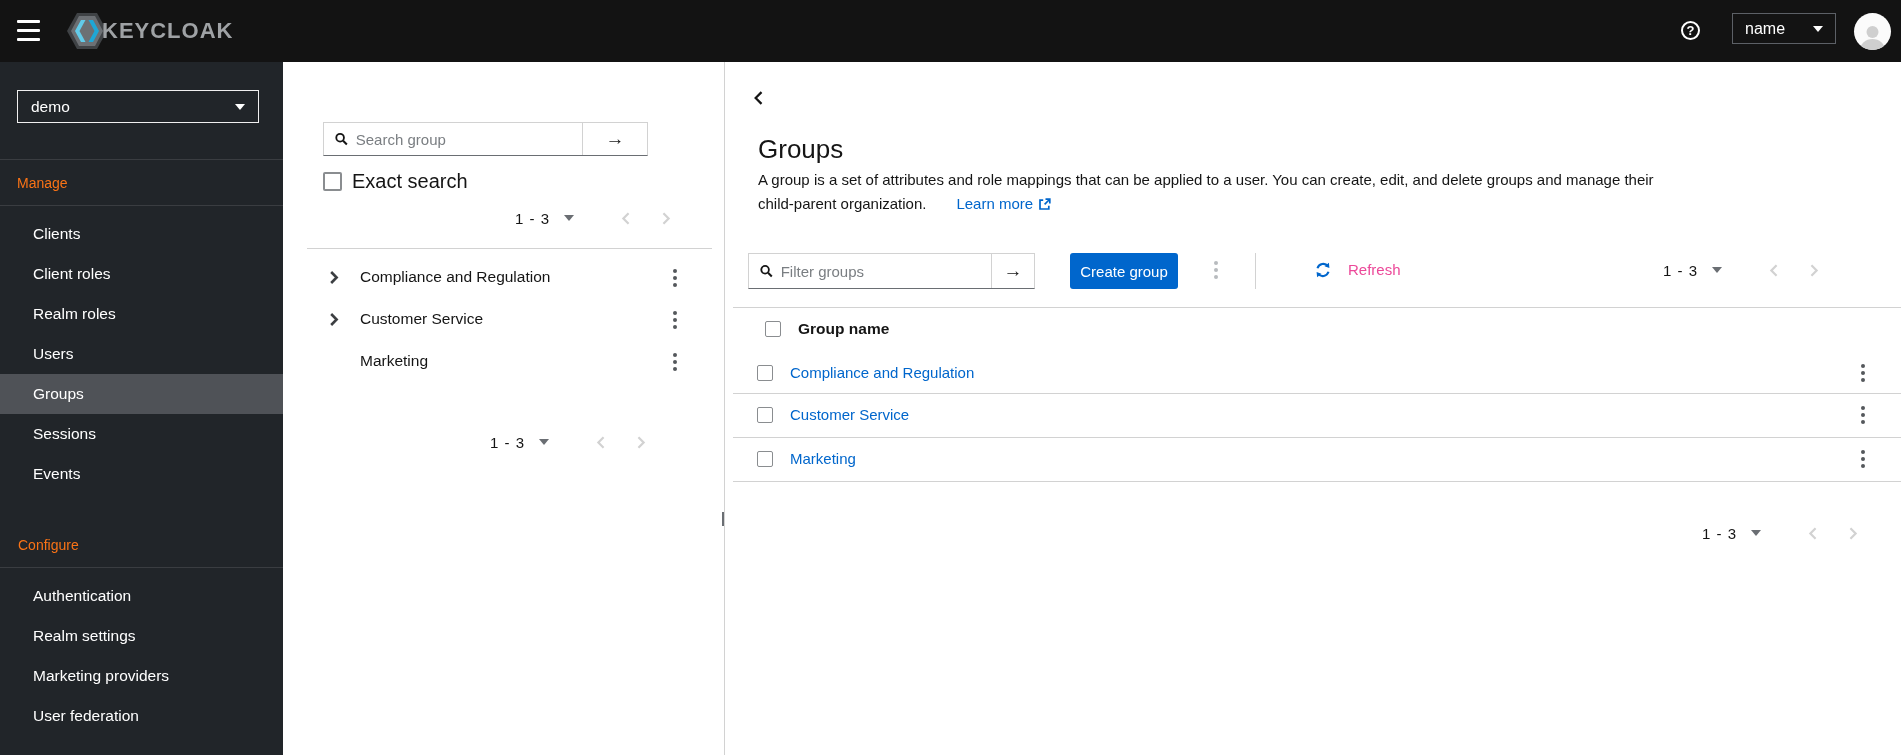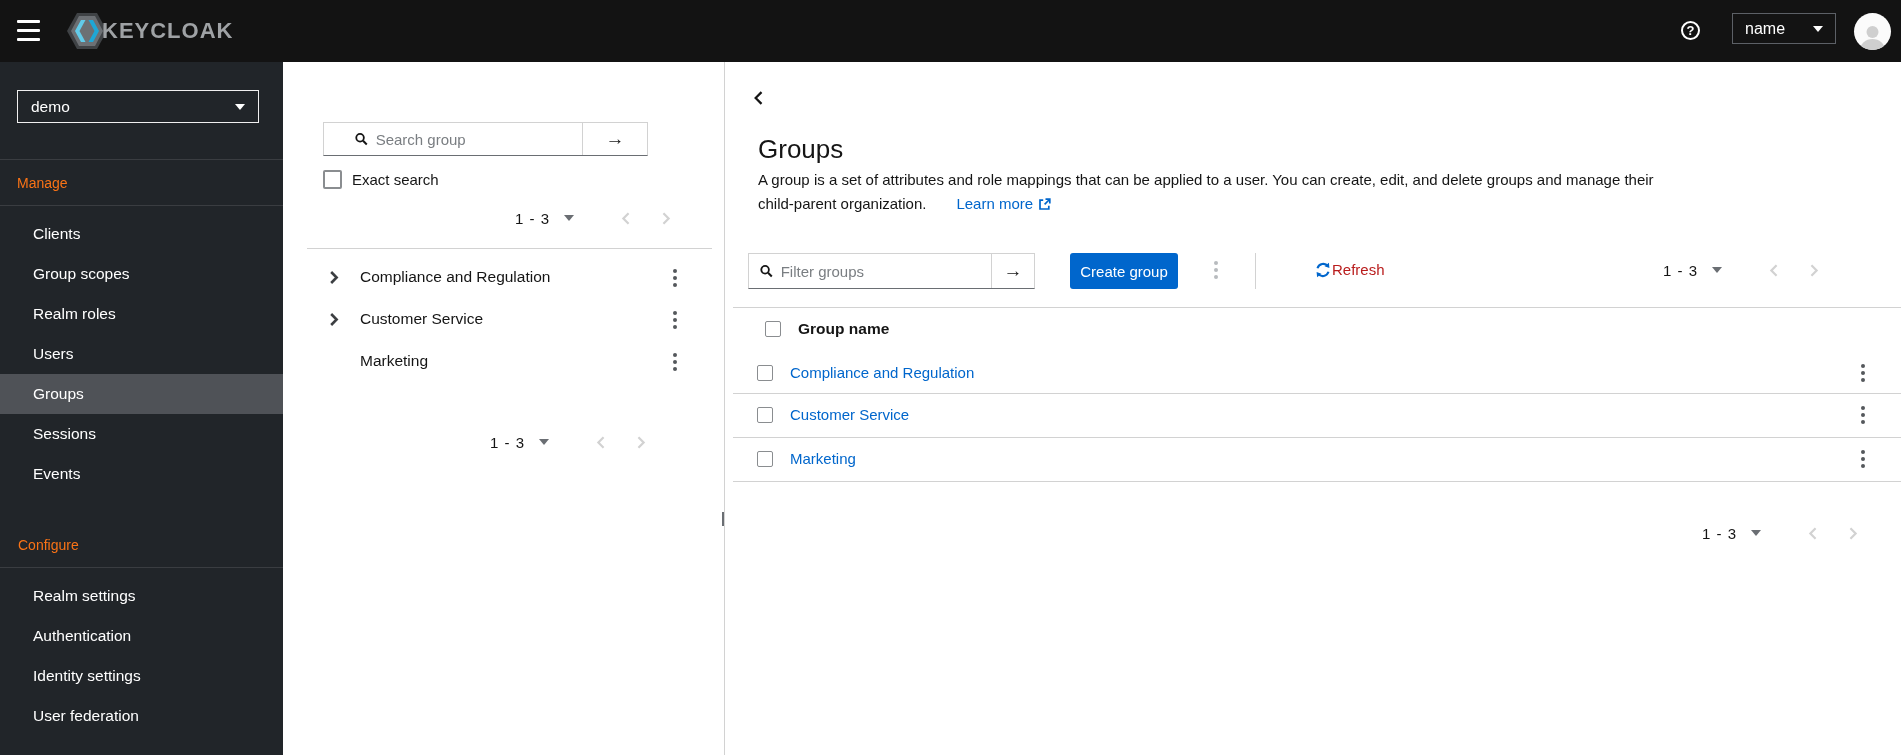--- a/index.html
+++ b/index.html
@@ -59,37 +59,37 @@
   
   .pager { position:absolute; display:flex; align-items:center; height:22px; font-size:15px; color:#151515; }
   .pager b { font-weight:normal; letter-spacing:1px; white-space:nowrap; }
   .pager .caret { margin-left:14px; cursor:pointer; }
   .pg-btn { display:flex; align-items:center; cursor:default; color:#d2d2d2; }
   .pg-prev { margin-left:46px; }
   .pg-next { margin-left:26px; }
 
   
   .exact-row { position:absolute; left:40px; top:108px; display:flex; align-items:center; gap:10px; }
-  .exact-label { font-size:15px; }
+  .exact-label { font-size:20px; }
   .tree-sep { position:absolute; top:186px; left:24px; width:405px; height:1px; background:#d2d2d2; }
   .tree-row { position:absolute; left:0; width:441px; height:42px; }
   .tree-chev { position:absolute; left:44px; top:14px; color:#3c3f42; cursor:pointer; display:flex; }
   .tree-label { position:absolute; left:77px; top:11px; font-size:15.5px; white-space:nowrap; }
   .tree-row .kebab { left:384px; top:12px; }
 
   
   .back-chev { position:absolute; left:27px; top:29px; color:#151515; cursor:pointer; display:flex; }
   .page-title { position:absolute; left:33px; top:72px; font-size:26px; font-weight:400; color:#151515; }
   .desc { position:absolute; left:33px; top:106px; font-size:15px; line-height:24px; color:#151515; white-space:nowrap; }
   .learn-link { color:#0066cc; text-decoration:none; margin-left:30px; cursor:pointer; }
   .ext-icon { display:inline-block; vertical-align:-2px; margin-left:5px; }
 
   .btn-primary { position:absolute; left:345px; top:191px; width:108px; height:36px; background:#0066cc; color:#fff; border:none; border-radius:3px; font-size:15px; font-family:inherit; cursor:pointer; }
   .tb-vdiv { position:absolute; left:530px; top:191px; width:1px; height:36px; background:#d2d2d2; }
-  .refresh { position:absolute; left:590px; top:199px; display:flex; align-items:center; gap:1px; color:#b91c1c; font-size:15px; cursor:pointer; }
+  .refresh { position:absolute; left:590px; top:199px; display:flex; align-items:center; gap:17px; color:#ec4899; font-size:15px; cursor:pointer; }
   .toolbar-border { position:absolute; left:8px; right:0; top:245px; height:1px; background:#d2d2d2; }
 
   .thead-row { position:absolute; left:16px; right:0; top:245px; height:45px; }
   .thead-row .cb { position:absolute; left:24px; top:14px; }
   .th-label { position:absolute; left:57px; top:13px; font-size:15.5px; font-weight:bold; }
   .trow { position:absolute; left:8px; right:0; height:42px; border-bottom:1px solid #d2d2d2; }
   .trow .cb { position:absolute; left:24px; top:13px; }
   .trow a { position:absolute; left:57px; top:12px; font-size:15px; color:#0066cc; text-decoration:none; cursor:pointer; }
   .trow .kebab { left:1122px; top:12px; }
 </style>
@@ -131,40 +131,40 @@
   <nav class="sidebar">
     <div class="realm-select">
       <span>demo</span>
       <span class="caret"></span>
     </div>
     <div class="nav-divider nd1"></div>
     <div class="nav-section-label">Manage</div>
     <div class="nav-divider"></div>
     <div class="nav-items">
       <div class="nav-item">Clients</div>
-      <div class="nav-item">Group scopes</div>
+      <div class="nav-item">Client roles</div>
       <div class="nav-item">Realm roles</div>
       <div class="nav-item">Users</div>
       <div class="nav-item active">Groups</div>
       <div class="nav-item">Sessions</div>
       <div class="nav-item">Events</div>
     </div>
     <div class="nav-section-label sec2">Configure</div>
     <div class="nav-divider"></div>
     <div class="nav-items">
+      <div class="nav-item">Authentication</div>
       <div class="nav-item">Realm settings</div>
-      <div class="nav-item">Authentication</div>
-      <div class="nav-item">Identity settings</div>
+      <div class="nav-item">Marketing providers</div>
       <div class="nav-item">User federation</div>
     </div>
   </nav>
 
   <section class="tree-panel">
 
-    <div class="igroup" style="left:40px; top:60px; width:325px; height:34px;padding-left:20px;">
+    <div class="igroup" style="left:40px; top:60px; width:325px; height:34px;">
       <div class="iin">
         <svg width="14" height="14" viewBox="0 0 14 14">
             <circle cx="5.6" cy="5.6" r="4.2" fill="none" stroke="#151515" stroke-width="2"></circle>
             <line x1="8.9" y1="8.9" x2="13" y2="13" stroke="#151515" stroke-width="2.2"></line>
           </svg>
         <input type="text" placeholder="Search group" style="">
       </div>
       <button class="go" style="width:65px;">
           <span>→</span>
         </button>

